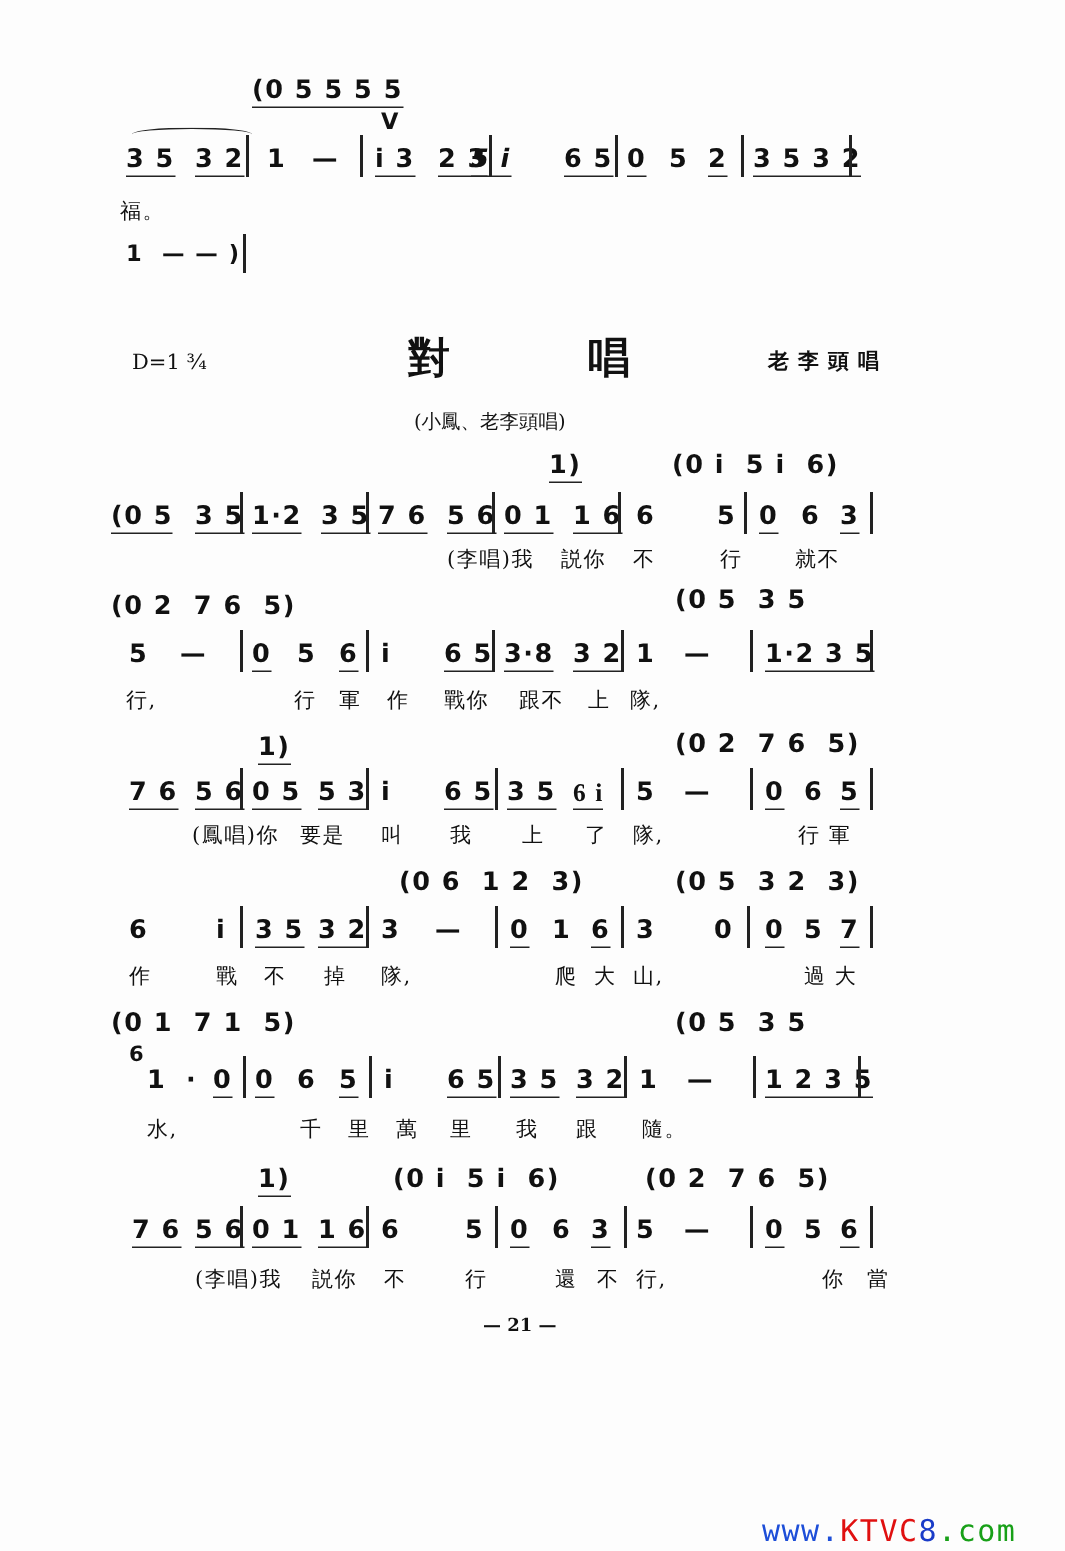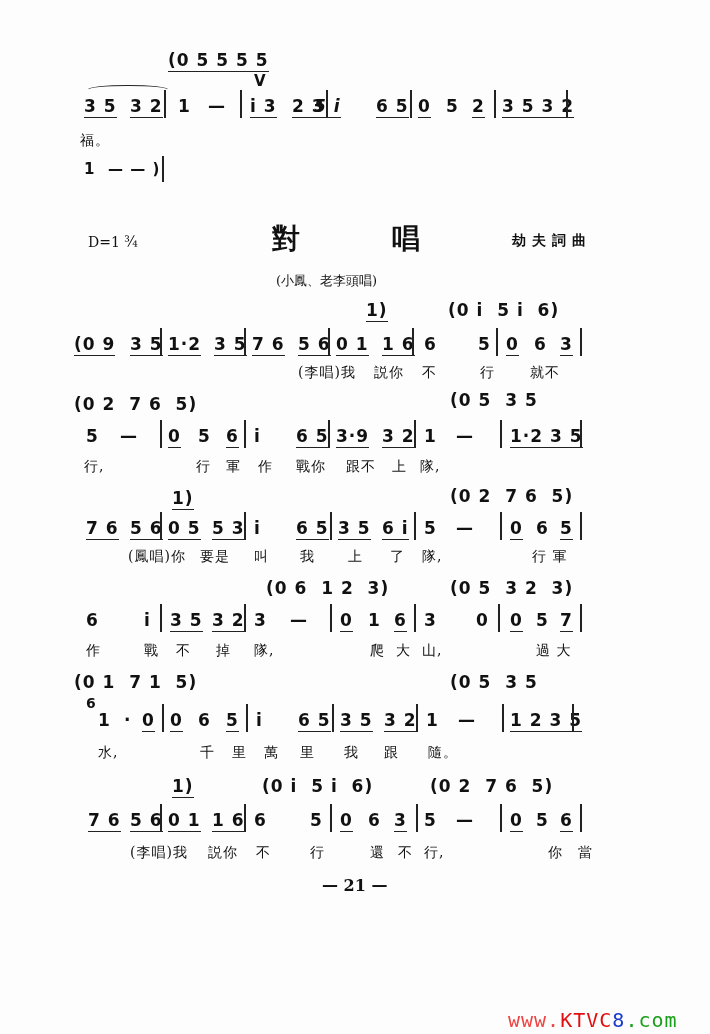--- a/index.html
+++ b/index.html
@@ -5,21 +5,21 @@
   html, body { margin:0; padding:0; background:#ffffff; }
   body { width:710px; height:1034px; position:relative; overflow:hidden;
          font-family:"DejaVu Sans", sans-serif; color:#111; }
   .page { position:absolute; left:0; top:0; width:710px; height:1034px; background:#fdfdfd; }
   .tok { position:absolute; font-size:17px; font-weight:bold; white-space:pre; line-height:1; letter-spacing:1px; }
   .ul { border-bottom:1.5px solid #222; padding-bottom:2px; }
   .lyr { position:absolute; font-size:14px; white-space:pre; letter-spacing:1px; font-family:"DejaVu Serif", serif; }
   .bar { position:absolute; width:2px; background:#222; }
   .title { position:absolute; font-family:"DejaVu Serif", serif; font-weight:bold; font-size:28px; }
   .small { position:absolute; font-family:"DejaVu Serif", serif; font-size:14px; }
-  .pageno { position:absolute; font-family:"DejaVu Serif", serif; font-weight:bold; font-size:16px; }
+  .pageno { position:absolute; font-family:"DejaVu Serif", serif; font-weight:bold; font-size:12px; }
   .wm { position:absolute; font-family:"DejaVu Sans Mono", monospace; font-size:20px; letter-spacing:1px; }
   .slur { position:absolute; border-top:1.5px solid #222; border-radius:50% 50% 0 0; height:8px; }
 </style>
 </head>
 <body>
 
 <div class="page">
 
   <span class="tok ul" style="left:168px;top:52px;">(0 5 5 5 5</span>
   <div class="slur" style="left:88px;top:85px;width:80px;"></div>
@@ -44,26 +44,26 @@
   <div class="bar" style="left:566px;top:90px;height:28px;"></div>
   <span class="lyr" style="left:80px;top:132px;">福。</span>
 
   <span class="tok" style="left:84px;top:162px;font-size:15px;">1</span>
   <span class="tok" style="left:108px;top:162px;font-size:15px;">— — )</span>
   <div class="bar" style="left:162px;top:156px;height:26px;"></div>
 
   <span class="small" style="left:88px;top:234px;font-weight:normal;">D=1 ¾</span>
   <span class="title" style="left:272px;top:220px;">對</span>
   <span class="title" style="left:392px;top:220px;">唱</span>
-  <span class="small" style="left:512px;top:232px;font-weight:bold;letter-spacing:6px;">劫夫詞曲</span>
+  <span class="small" style="left:512px;top:232px;font-weight:bold;letter-spacing:6px;">老李頭唱</span>
   <span class="small" style="left:276px;top:272px;font-size:13px;">(小鳳、老李頭唱)</span>
 
   <span class="tok ul" style="left:366px;top:302px;">1)</span>
   <span class="tok" style="left:448px;top:302px;">(0 i  5 i  6)</span>
-  <span class="tok ul" style="left:74px;top:336px;">(0 9</span>
+  <span class="tok ul" style="left:74px;top:336px;">(0 5</span>
   <span class="tok ul" style="left:130px;top:336px;">3 5</span>
   <div class="bar" style="left:160px;top:328px;height:28px;"></div>
   <span class="tok ul" style="left:168px;top:336px;">1·2</span>
   <span class="tok ul" style="left:214px;top:336px;">3 5</span>
   <div class="bar" style="left:244px;top:328px;height:28px;"></div>
   <span class="tok ul" style="left:252px;top:336px;">7 6</span>
   <span class="tok ul" style="left:298px;top:336px;">5 6</span>
   <div class="bar" style="left:328px;top:328px;height:28px;"></div>
   <span class="tok ul" style="left:336px;top:336px;">0 1</span>
   <span class="tok ul" style="left:382px;top:336px;">1 6</span>
@@ -86,21 +86,21 @@
   <span class="tok" style="left:86px;top:428px;">5</span>
   <span class="tok" style="left:120px;top:428px;">—</span>
   <div class="bar" style="left:160px;top:420px;height:28px;"></div>
   <span class="tok ul" style="left:168px;top:428px;">0</span>
   <span class="tok" style="left:198px;top:428px;">5</span>
   <span class="tok ul" style="left:226px;top:428px;">6</span>
   <div class="bar" style="left:244px;top:420px;height:28px;"></div>
   <span class="tok" style="left:254px;top:428px;">i</span>
   <span class="tok ul" style="left:296px;top:428px;">6 5</span>
   <div class="bar" style="left:328px;top:420px;height:28px;"></div>
-  <span class="tok ul" style="left:336px;top:428px;">3·9</span>
+  <span class="tok ul" style="left:336px;top:428px;">3·8</span>
   <span class="tok ul" style="left:382px;top:428px;">3 2</span>
   <div class="bar" style="left:414px;top:420px;height:28px;"></div>
   <span class="tok" style="left:424px;top:428px;">1</span>
   <span class="tok" style="left:456px;top:428px;">—</span>
   <div class="bar" style="left:500px;top:420px;height:28px;"></div>
   <span class="tok ul" style="left:510px;top:428px;">1·2 3 5</span>
   <div class="bar" style="left:580px;top:420px;height:28px;"></div>
   <span class="lyr" style="left:84px;top:458px;">行,</span>
   <span class="lyr" style="left:196px;top:458px;">行</span>
   <span class="lyr" style="left:226px;top:458px;">軍</span>
@@ -115,21 +115,21 @@
   <span class="tok ul" style="left:86px;top:520px;">7 6</span>
   <span class="tok ul" style="left:130px;top:520px;">5 6</span>
   <div class="bar" style="left:160px;top:512px;height:28px;"></div>
   <span class="tok ul" style="left:168px;top:520px;">0 5</span>
   <span class="tok ul" style="left:212px;top:520px;">5 3</span>
   <div class="bar" style="left:244px;top:512px;height:28px;"></div>
   <span class="tok" style="left:254px;top:520px;">i</span>
   <span class="tok ul" style="left:296px;top:520px;">6 5</span>
   <div class="bar" style="left:330px;top:512px;height:28px;"></div>
   <span class="tok ul" style="left:338px;top:520px;">3 5</span>
-  <span class="tok ul" style="left:382px;top:520px;">6 i</span>
+  <span class="tok ul" style="left:382px;top:520px;font-family:Liberation Serif, serif;">6 i</span>
   <div class="bar" style="left:414px;top:512px;height:28px;"></div>
   <span class="tok" style="left:424px;top:520px;">5</span>
   <span class="tok" style="left:456px;top:520px;">—</span>
   <div class="bar" style="left:500px;top:512px;height:28px;"></div>
   <span class="tok ul" style="left:510px;top:520px;">0</span>
   <span class="tok" style="left:536px;top:520px;">6</span>
   <span class="tok ul" style="left:560px;top:520px;">5</span>
   <div class="bar" style="left:580px;top:512px;height:28px;"></div>
   <span class="lyr" style="left:128px;top:548px;">(鳳唱)你</span>
   <span class="lyr" style="left:200px;top:548px;">要是</span>
@@ -232,15 +232,15 @@
   <span class="lyr" style="left:310px;top:844px;">行</span>
   <span class="lyr" style="left:370px;top:844px;">還</span>
   <span class="lyr" style="left:398px;top:844px;">不</span>
   <span class="lyr" style="left:424px;top:844px;">行,</span>
   <span class="lyr" style="left:548px;top:844px;">你</span>
   <span class="lyr" style="left:578px;top:844px;">當</span>
 
   <span class="pageno" style="left:322px;top:876px;">— 21 —</span>
 
   <div class="wm" style="left:508px;top:1008px;">
-    <span style="color:#ef4444;">www.</span><span style="color:#e01010;">KTVC</span><span style="color:#1a3cc8;">8</span><span style="color:#18a018;">.com</span>
+    <span style="color:#1d4ed8;">www.</span><span style="color:#e01010;">KTVC</span><span style="color:#1a3cc8;">8</span><span style="color:#18a018;">.com</span>
   </div>
 </div>
 
 </body></html>

